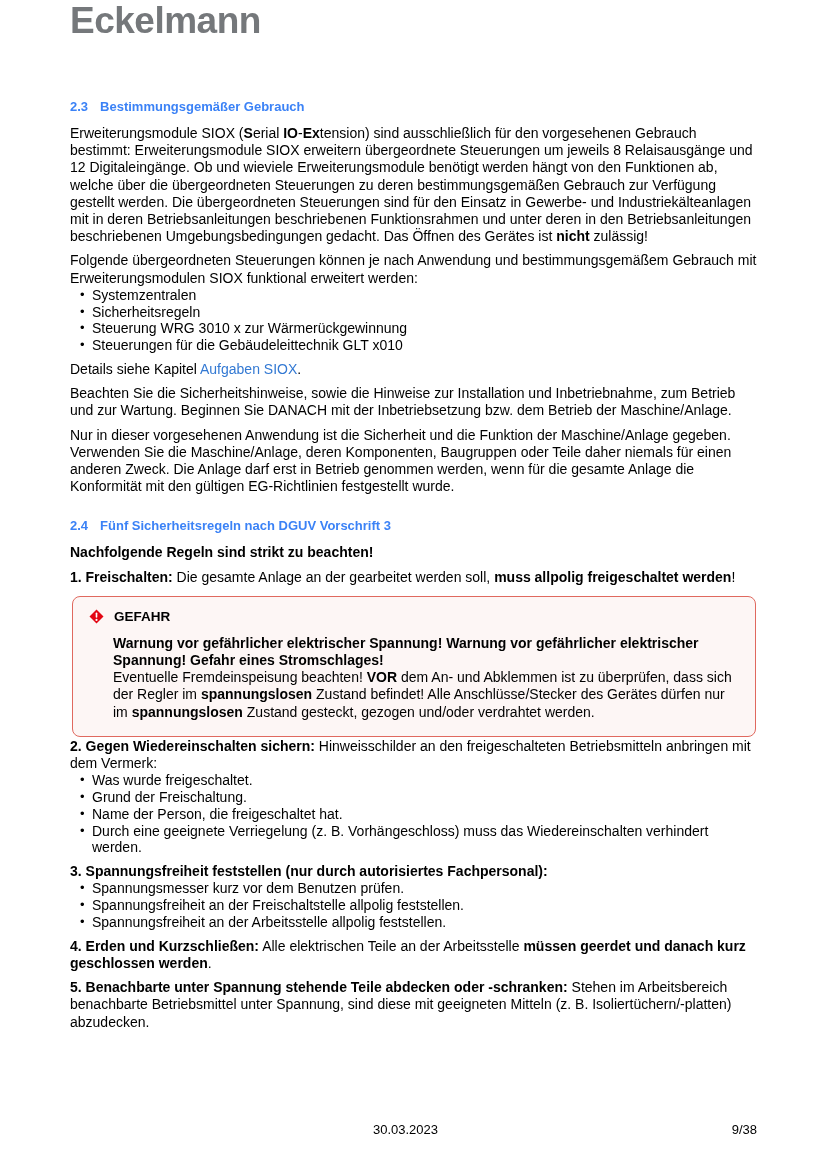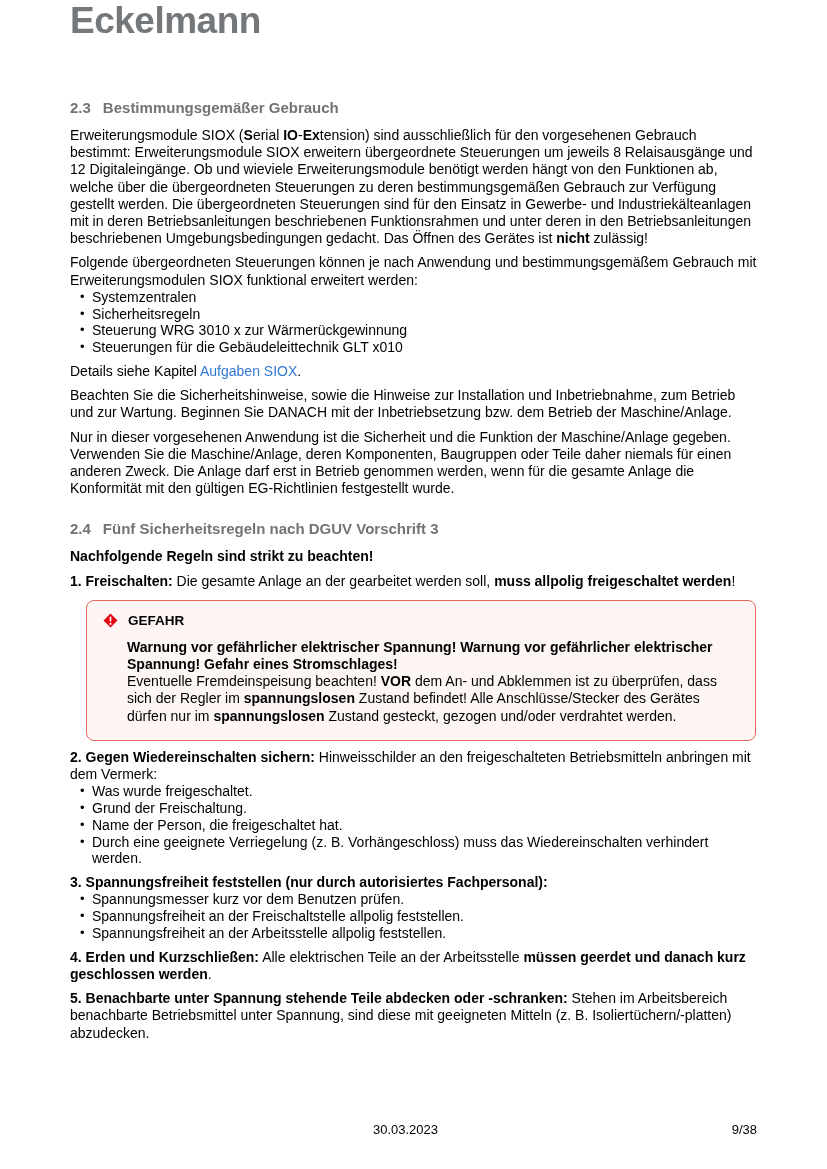--- a/index.html
+++ b/index.html
@@ -15,23 +15,23 @@
     position: absolute;
     left: 70px; right: 70px; top: 0;
   }
   .logo {
     font-size: 37px;
     font-weight: bold;
     color: #75787b;
     letter-spacing: -0.5px;
   }
   h2 {
-    font-size: 15px;
+    font-size: 13px;
     font-weight: bold;
-    color: #737373;
+    color: #3b82f6;
   }
   h2 .h-num { margin-right: 12px; }
   .h-first { margin-top: 57px; }
   .h-second { margin-top: 23px; }
   p, li {
     font-size: 14px;
     line-height: 17.2px;
     color: #000;
   }
   p { margin-top: 7px; }
@@ -48,42 +48,42 @@
   }
   li::before {
     content: "\2022";
     position: absolute;
     left: 10px;
     font-size: 13px;
   }
   .link { color: #3379d3; text-decoration: none; cursor: pointer; }
   .warning-box {
     margin-top: 10px;
-    margin-left: 16px;
+    margin-left: 2px;
     margin-right: 1px;
     border: 1.5px solid #e0695f;
     border-radius: 8px;
     background: #fdf6f5;
     padding: 12px 16px 15px 40px;
   }
   .warn-header {
     display: flex;
     align-items: center;
     gap: 10px;
     margin-left: -24px;
   }
   .warn-title {
     font-size: 13.5px;
     font-weight: bold;
     color: #000;
   }
   .diamond-icon { width: 15px; height: 15px; display: inline-block; flex: 0 0 auto; }
   .warn-headline { margin-top: 11px; font-weight: bold; }
   .warn-body { margin-top: 0; }
-  .rule-gap { margin-top: 8px; }
+  .rule-gap { margin-top: 1px; }
   .footer {
     position: absolute;
     left: 70px; right: 70px;
     top: 1122px;
     font-size: 13px;
     color: #000;
   }
   .footer .date {
     position: absolute;
     left: 0; right: 16px;

